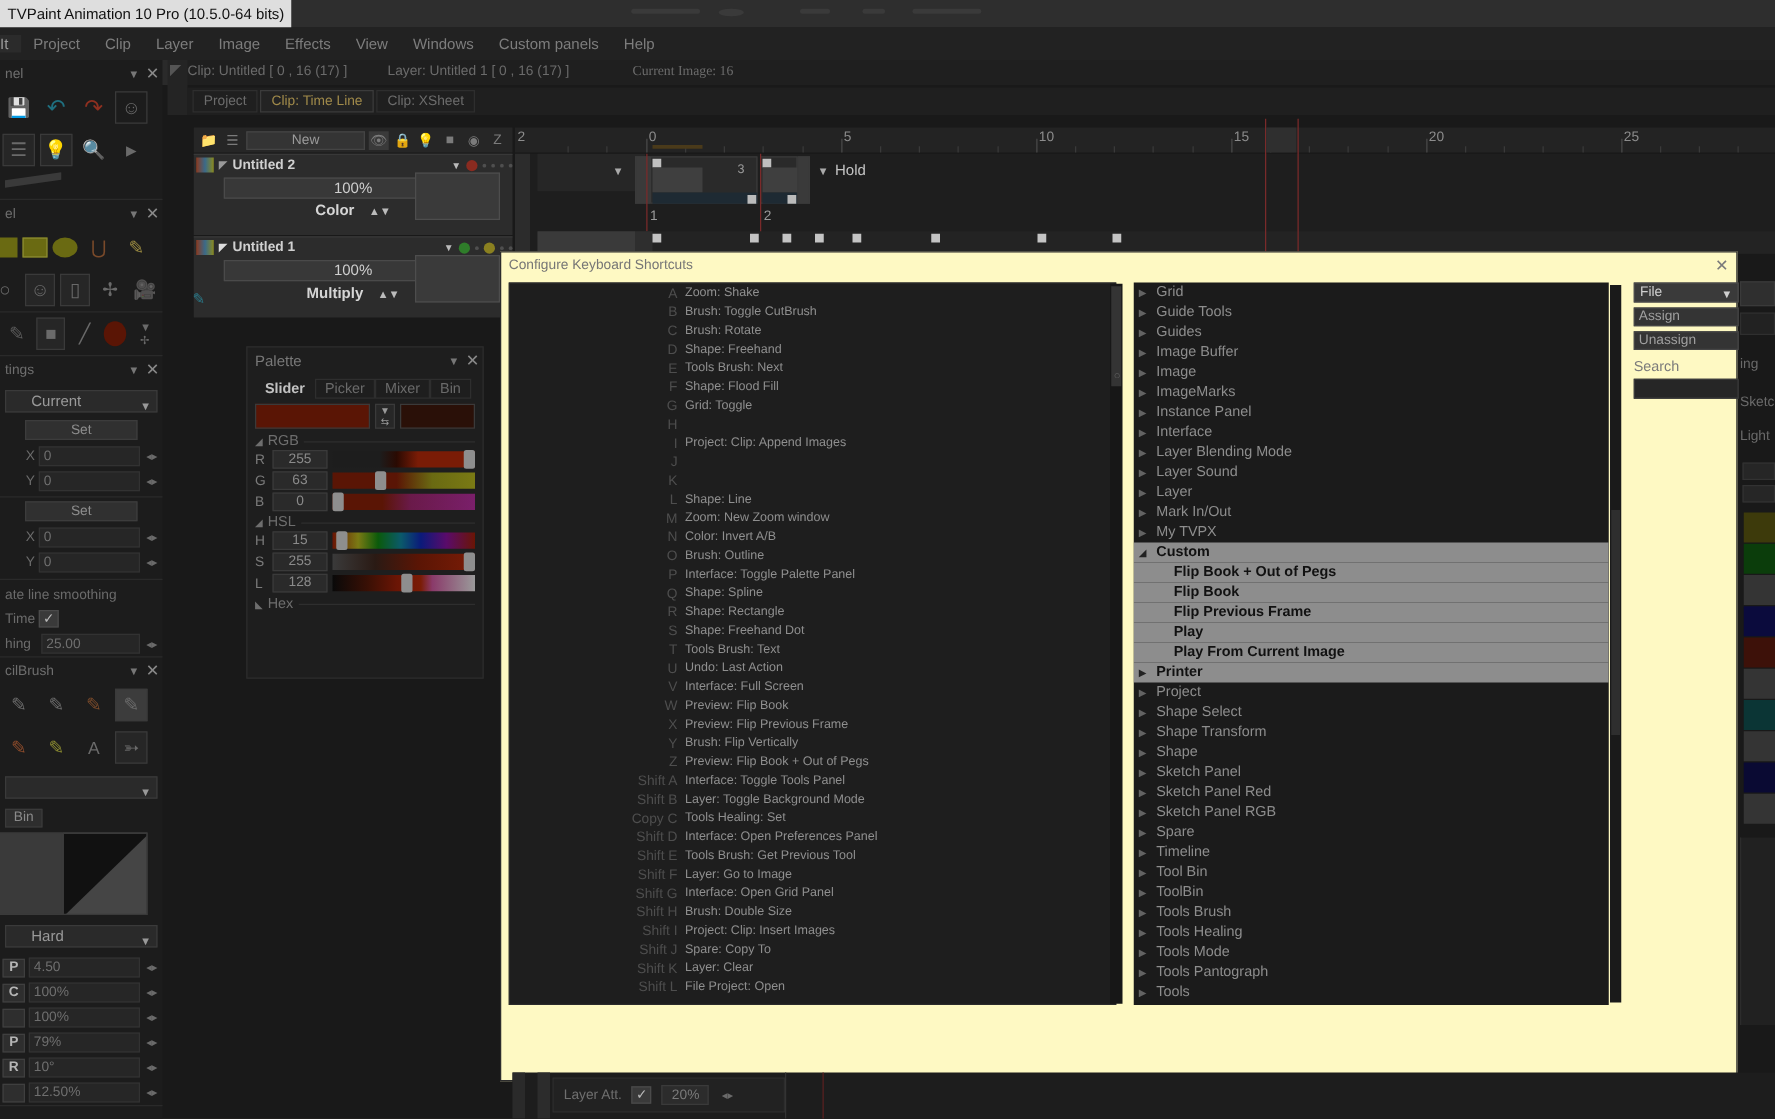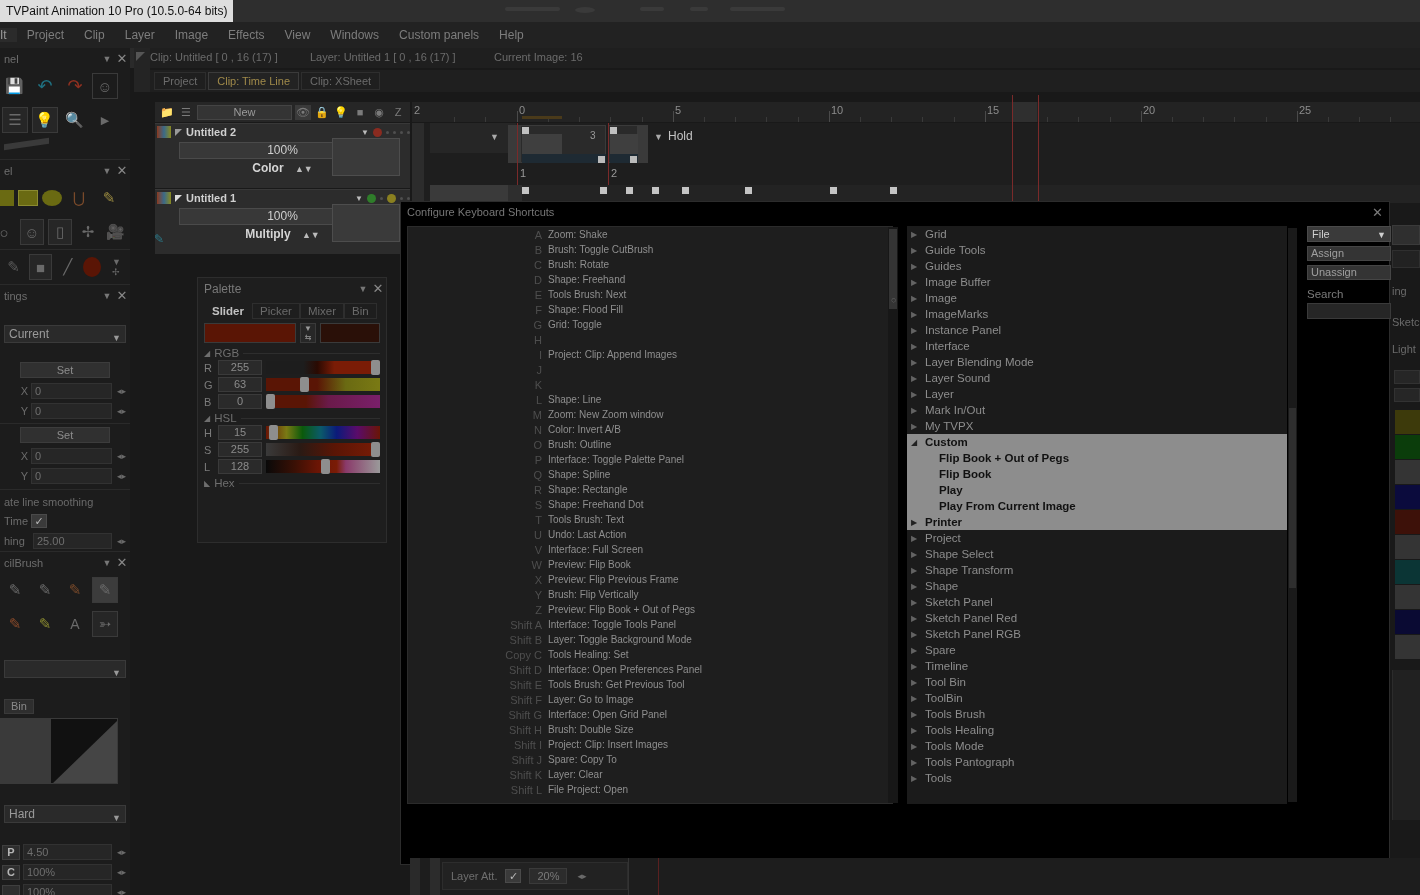--- a/index.html
+++ b/index.html
@@ -44,21 +44,21 @@
   .icon-row { display:flex; align-items:center; padding:4px 2px; gap:4px; }
   .icon-btn { width:26px; height:26px; display:flex; align-items:center; justify-content:center; font-size:15px; color:#6a6a6a; }
   .icon-btn.boxed { border:1px solid #3a3a3a; background:#262626; }
   .swatch { width:20px; height:16px; }
 
   .field-row { display:flex; align-items:center; height:20px; padding:0 2px; gap:3px; }
   .field-lbl { width:26px; text-align:right; color:#6b6b6b; font-size:11px; }
   .field-in { flex:1; height:16px; background:#262626; border:1px solid #323232; color:#6f6f6f; font-size:11px; padding:0 3px; line-height:14px; }
   .spin { width:13px; text-align:center; color:#6a6a6a; font-size:9px; }
   .btn-wide { margin:3px 20px; height:16px; background:#303030; border:1px solid #3c3c3c; color:#8d8d8d; font-size:11px; text-align:center; line-height:14px; }
-  .sel-wide { margin:19px 4px; height:18px; background:#2a2a2a; border:1px solid #3a3a3a; color:#9a9a9a; font-size:12px; padding:0 4px; line-height:16px; position:relative; }
+  .sel-wide { margin:6px 4px; height:18px; background:#2a2a2a; border:1px solid #3a3a3a; color:#9a9a9a; font-size:12px; padding:0 20px; line-height:16px; position:relative; }
   .sel-wide .arw { position:absolute; right:4px; top:4px; font-size:9px; color:#999; }
   .chk { width:16px; height:14px; background:#3a3a3a; border:1px solid #4a4a4a; color:#b9b9b9; font-size:11px; text-align:center; line-height:12px; }
 
   
   .clipbar { position:absolute; left:130px; top:48px; width:1290px; height:20px; background:#1f1f1f; }
   .clipbar .txt { position:absolute; top:3px; color:#6b6b6b; font-size:11px; white-space:nowrap; }
   .tabstrip { position:absolute; left:150px; top:70px; width:1270px; height:22px; background:#1f1f1f; display:flex; align-items:center; gap:2px; padding-left:4px; }
   .tab { height:18px; padding:0 8px; line-height:17px; font-size:11px; color:#6c6c6c; border:1px solid #2e2e2e; }
   .tab.active { color:#a08a4a; border-color:#3b3b3b; background:#232323; }
 
@@ -78,21 +78,21 @@
   .minidot { width:3px; height:3px; border-radius:50%; background:#4f4f4f; }
   .opac { margin:2px 24px 2px 24px; height:17px; background:#383838; border:1px solid #4a4a4a; color:#cfcfcf; font-size:12px; text-align:center; line-height:15px; }
   .blend { height:17px; color:#d5d5d5; font-size:12px; font-weight:bold; text-align:center; }
   .thumb { position:absolute; right:10px; top:14px; width:68px; height:38px; background:#3a3a3a; border:1px solid #4d4d4d; }
 
   .trackarea { position:absolute; left:412px; background:#1e1e1e; }
   .clipblk { position:absolute; background:#2a2a2a; border:1px solid #3a3a3a; }
   .playhead { position:absolute; width:1px; background:#7a2a2a; }
 
   
-  .dialog { position:absolute; left:400px; top:201px; width:990px; height:664px; background:#000000; border:1px solid #2c2c2c; }
+  .dialog { position:absolute; left:400px; top:201px; width:990px; height:664px; background:#fef9c3; border:1px solid #2c2c2c; }
   .dlg-title { height:20px; color:#767676; font-size:11px; padding-left:6px; line-height:20px; }
   .dlg-x { position:absolute; right:6px; top:3px; color:#7b7b7b; font-size:13px; }
   .dlg-body { position:absolute; left:6px; top:24px; width:978px; height:578px; }
 
   .sclist { position:absolute; left:0; top:0; width:486px; height:578px; background:#1e1e1e; border:1px solid #2b2b2b; overflow:hidden; }
   .screntry { height:15px; display:flex; align-items:center; }
   .sckey { width:140px; text-align:right; padding-right:6px; color:#4e4e4e; font-size:11px; white-space:nowrap; }
   .scact { color:#8f8f8f; font-size:10px; white-space:nowrap; }
 
   .scbar { position:absolute; left:481px; top:1px; width:10px; height:576px; background:#171717; }
@@ -336,21 +336,21 @@
         <span class="field-in">12.50%</span>
         <span class="spin">◂▸</span>
       </div>
     </div>
   </div>
 
   <div class="clipbar">
     <div style="position:absolute;left:0;top:0;width:10px;height:20px;background:#2a2a2a;"></div>
     <div class="txt" style="left:20px;">Clip: Untitled [ 0 , 16  (17) ]</div>
     <div class="txt" style="left:180px;">Layer: Untitled 1 [ 0 , 16  (17) ]</div>
-    <div class="txt" style="left:364px;">Current Image: 16</div>
+    <div class="txt" style="left:376px;font-family:Liberation Serif, serif;">Current Image: 16</div>
   </div>
 
   <div class="tabstrip">
     <div class="tab">Project</div>
     <div class="tab active">Clip: Time Line</div>
     <div class="tab">Clip: XSheet</div>
   </div>
 
   <div style="position:absolute;left:134px;top:48px;width:16px;height:44px;background:#242424;">
     <div style="position:absolute;left:2px;top:4px;width:0;height:0;border-left:9px solid #555;border-bottom:9px solid transparent;"></div>
@@ -793,20 +793,24 @@
           <div class="catrow sel child">
             <span class="tri"></span>
             <span class="lbl">Flip Book + Out of Pegs</span>
           </div>
           <div class="catrow sel child">
             <span class="tri"></span>
             <span class="lbl">Flip Book</span>
           </div>
           <div class="catrow sel child">
             <span class="tri"></span>
+            <span class="lbl">Flip Previous Frame</span>
+          </div>
+          <div class="catrow sel child">
+            <span class="tri"></span>
             <span class="lbl">Play</span>
           </div>
           <div class="catrow sel child">
             <span class="tri"></span>
             <span class="lbl">Play From Current Image</span>
           </div>
           <div class="catrow sel">
             <span class="tri">▶</span>
             <span class="lbl">Printer</span>
           </div>

